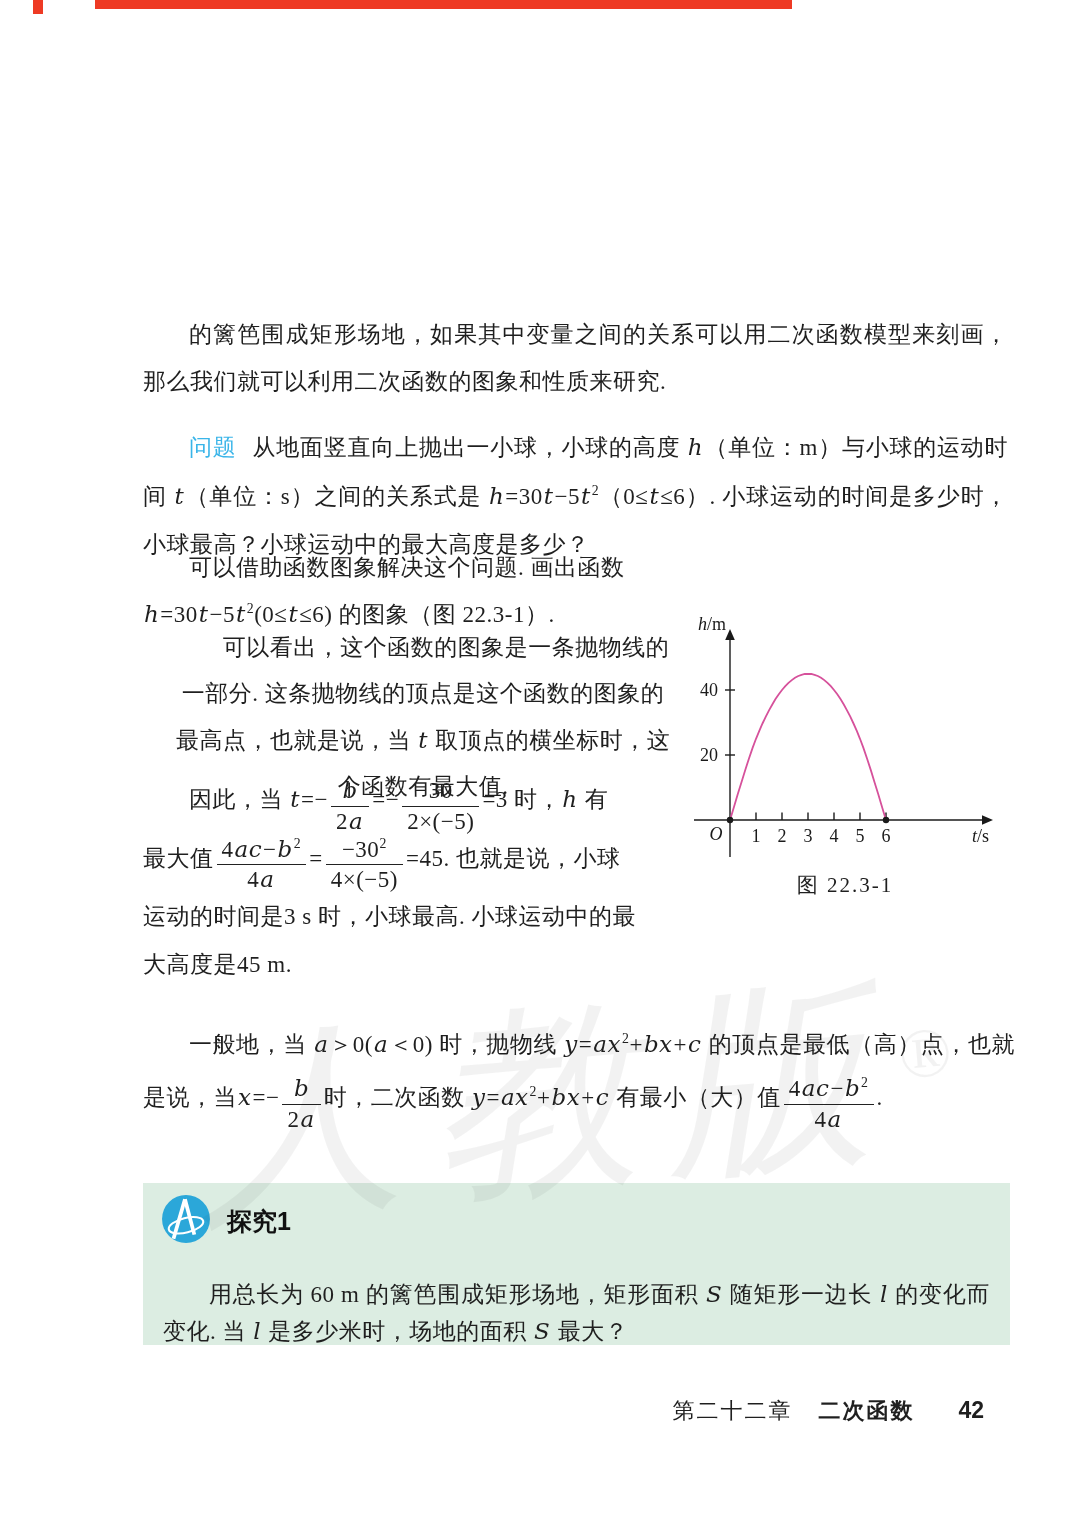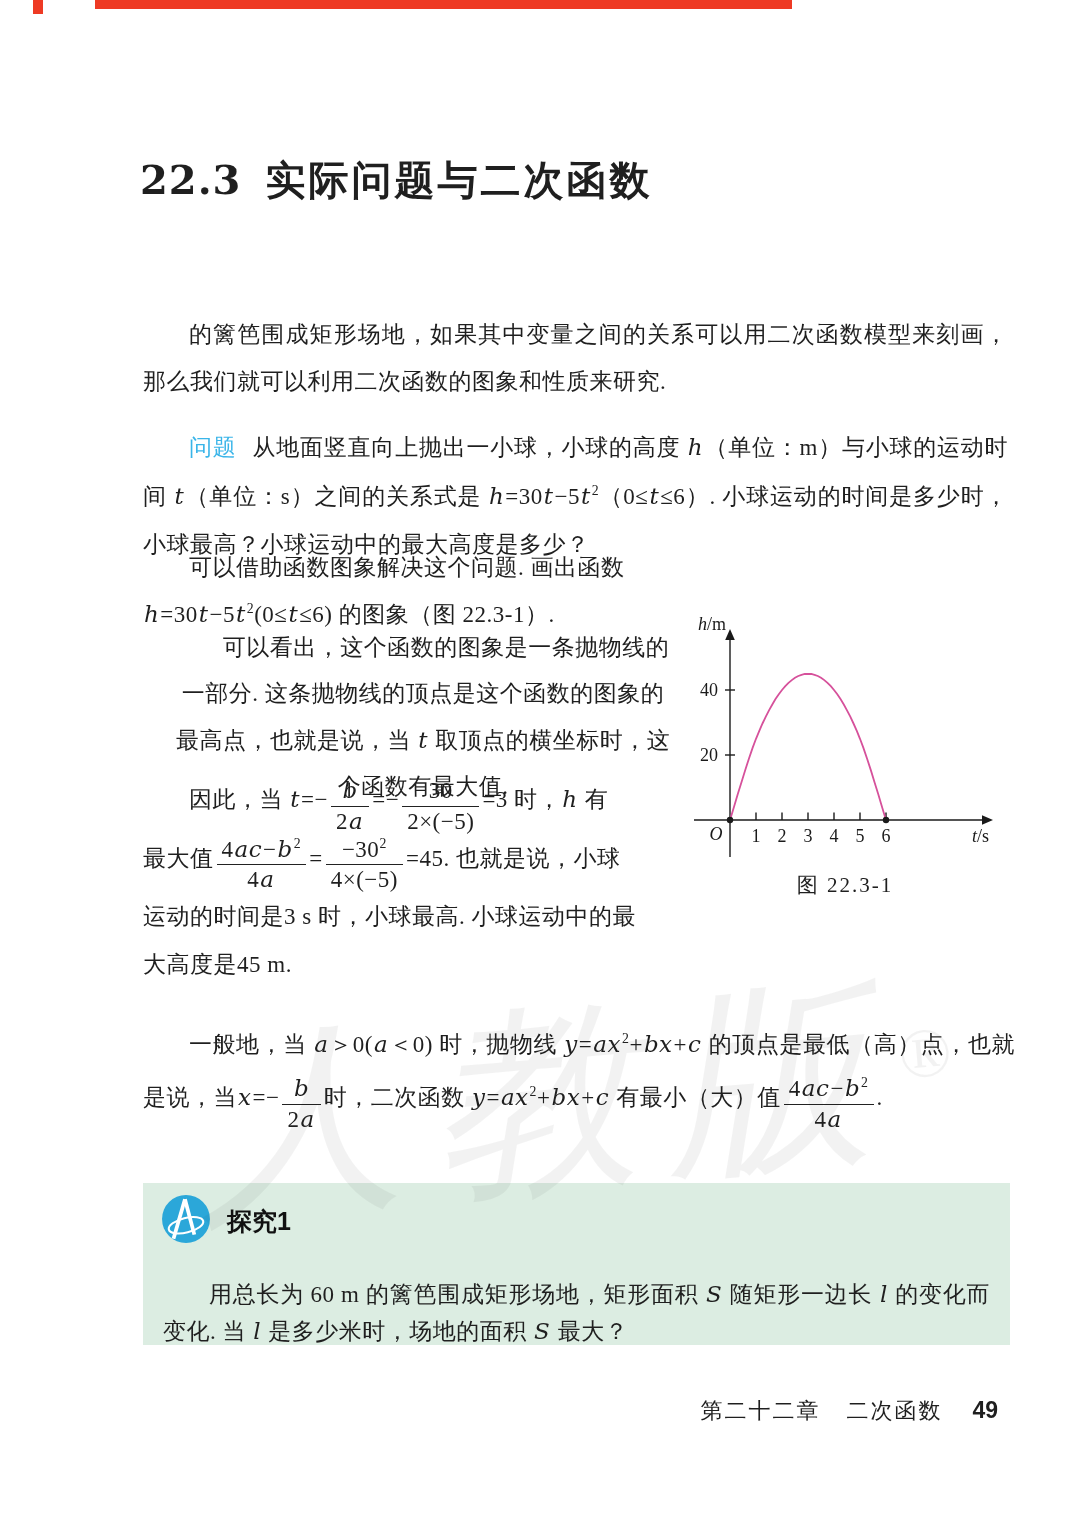--- a/index.html
+++ b/index.html
@@ -53,37 +53,34 @@
   .explore-label{position:absolute;left:84px;top:22px;font-family:"Liberation Sans","DejaVu Sans",sans-serif;
                  font-weight:700;font-size:25px;color:#111;}
   .explore-text{position:absolute;left:20px;top:70px;width:827px;font-size:23px;line-height:36px;
                 text-align:justify;text-indent:2em;letter-spacing:0.5px;}
 
   .watermark{position:absolute;left:195px;top:960px;font-size:205px;font-style:italic;
              opacity:0.05;letter-spacing:30px;transform:rotate(-5deg);white-space:nowrap;
              pointer-events:none;}
   .watermark .reg{font-size:70px;vertical-align:60px;}
 
-  .footer{position:absolute;top:1396px;right:82px;font-size:22px;letter-spacing:2px;
+  .footer{position:absolute;top:1396px;right:96px;font-size:22px;letter-spacing:2px;
           display:flex;align-items:baseline;}
   .footer .chap{margin-right:26px;}
-  .footer .sect{margin-right:30px;}
+  .footer .sect{margin-right:44px;font-weight:bold;}
   .footer .pg{font-family:"Liberation Sans","DejaVu Sans",sans-serif;font-weight:700;font-size:23px;letter-spacing:0;}
 </style>
 </head>
 <body>
 
 <div class="page">
 
   <div class="rule-v"></div>
   <div class="rule-h"></div>
 
-  <h1 class="title">
-    <span class="num">22.3</span><span>实际问题与二次函数</span>
-  </h1>
 
   <p class="para" id="p-intro"><span>的篱笆围成矩形场地，如果其中变量之间的关系可以用二次函数模型来刻画，那么我们就可以利用二次函数的图象和性质来研究.</span></p>
 
   <p class="para" id="p-problem"><span class="q-label">问题</span><span><span>从地面竖直向上抛出一小球，小球的高度 </span><span class="mi">h</span><span>（单位：m）与小球的运动时间 </span><span class="mi">t</span><span>（单位：s）之间的关系式是 </span><span class="mi">h</span><span>=30</span><span class="mi">t</span><span>−5</span><span class="mi">t</span><sup>2</sup><span>（0≤</span><span class="mi">t</span><span>≤6）. 小球运动的时间是多少时，小球最高？小球运动中的最大高度是多少？</span></span></p>
 
   <p class="para" id="p-observe"><span>可以借助函数图象解决这个问题. 画出函数</span><br><span class="mi">h</span><span>=30</span><span class="mi">t</span><span>−5</span><span class="mi">t</span><sup>2</sup><span>(0≤</span><span class="mi">t</span><span>≤6) 的图象（图 22.3-1）.</span></p>
 
   <p class="para" id="p-vertex"><span>可以看出，这个函数的图象是一条抛物线的</span><br><span>一部分. 这条抛物线的顶点是这个函数的图象的</span><br><span>最高点，也就是说，当 </span><span class="mi">t</span><span> 取顶点的横坐标时，这</span><br><span>个函数有最大值.</span></p>
 
   <p class="para" id="p-compute"><span>因此，当 </span><span class="mi">t</span><span>=−</span><span class="frac"><span class="num"><span class="mi">b</span></span><span class="den"><span>2</span><span class="mi">a</span></span></span><span>=−</span><span class="frac"><span class="num"><span>30</span></span><span class="den"><span>2×(−5)</span></span></span><span>=3 时，</span><span class="mi">h</span><span> 有</span><br><span>最大值</span><span class="frac"><span class="num"><span>4</span><span class="mi">ac</span><span>−</span><span class="mi">b</span><sup>2</sup></span><span class="den"><span>4</span><span class="mi">a</span></span></span><span>=</span><span class="frac"><span class="num"><span>−30</span><sup>2</sup></span><span class="den"><span>4×(−5)</span></span></span><span>=45. 也就是说，小球</span><br><span>运动的时间是3 s 时，小球最高. 小球运动中的最</span><br><span>大高度是45 m.</span></p>
@@ -133,16 +130,16 @@
     </svg>
     <div class="explore-label">探究1</div>
     <p class="explore-text"><span>用总长为 60 m 的篱笆围成矩形场地，矩形面积 </span><span class="mi">S</span><span> 随矩形一边长 </span><span class="mi">l</span><span> 的变化而变化. 当 </span><span class="mi">l</span><span> 是多少米时，场地的面积 </span><span class="mi">S</span><span> 最大？</span></p>
   </div>
 
   <div class="watermark"><span>人教版</span><span class="reg">®</span></div>
 
   <div class="footer">
     <span class="chap">第二十二章</span>
     <span class="sect">二次函数</span>
-    <span class="pg">49</span>
+    <span class="pg">42</span>
   </div>
 
 </div>
 
 </body></html>

